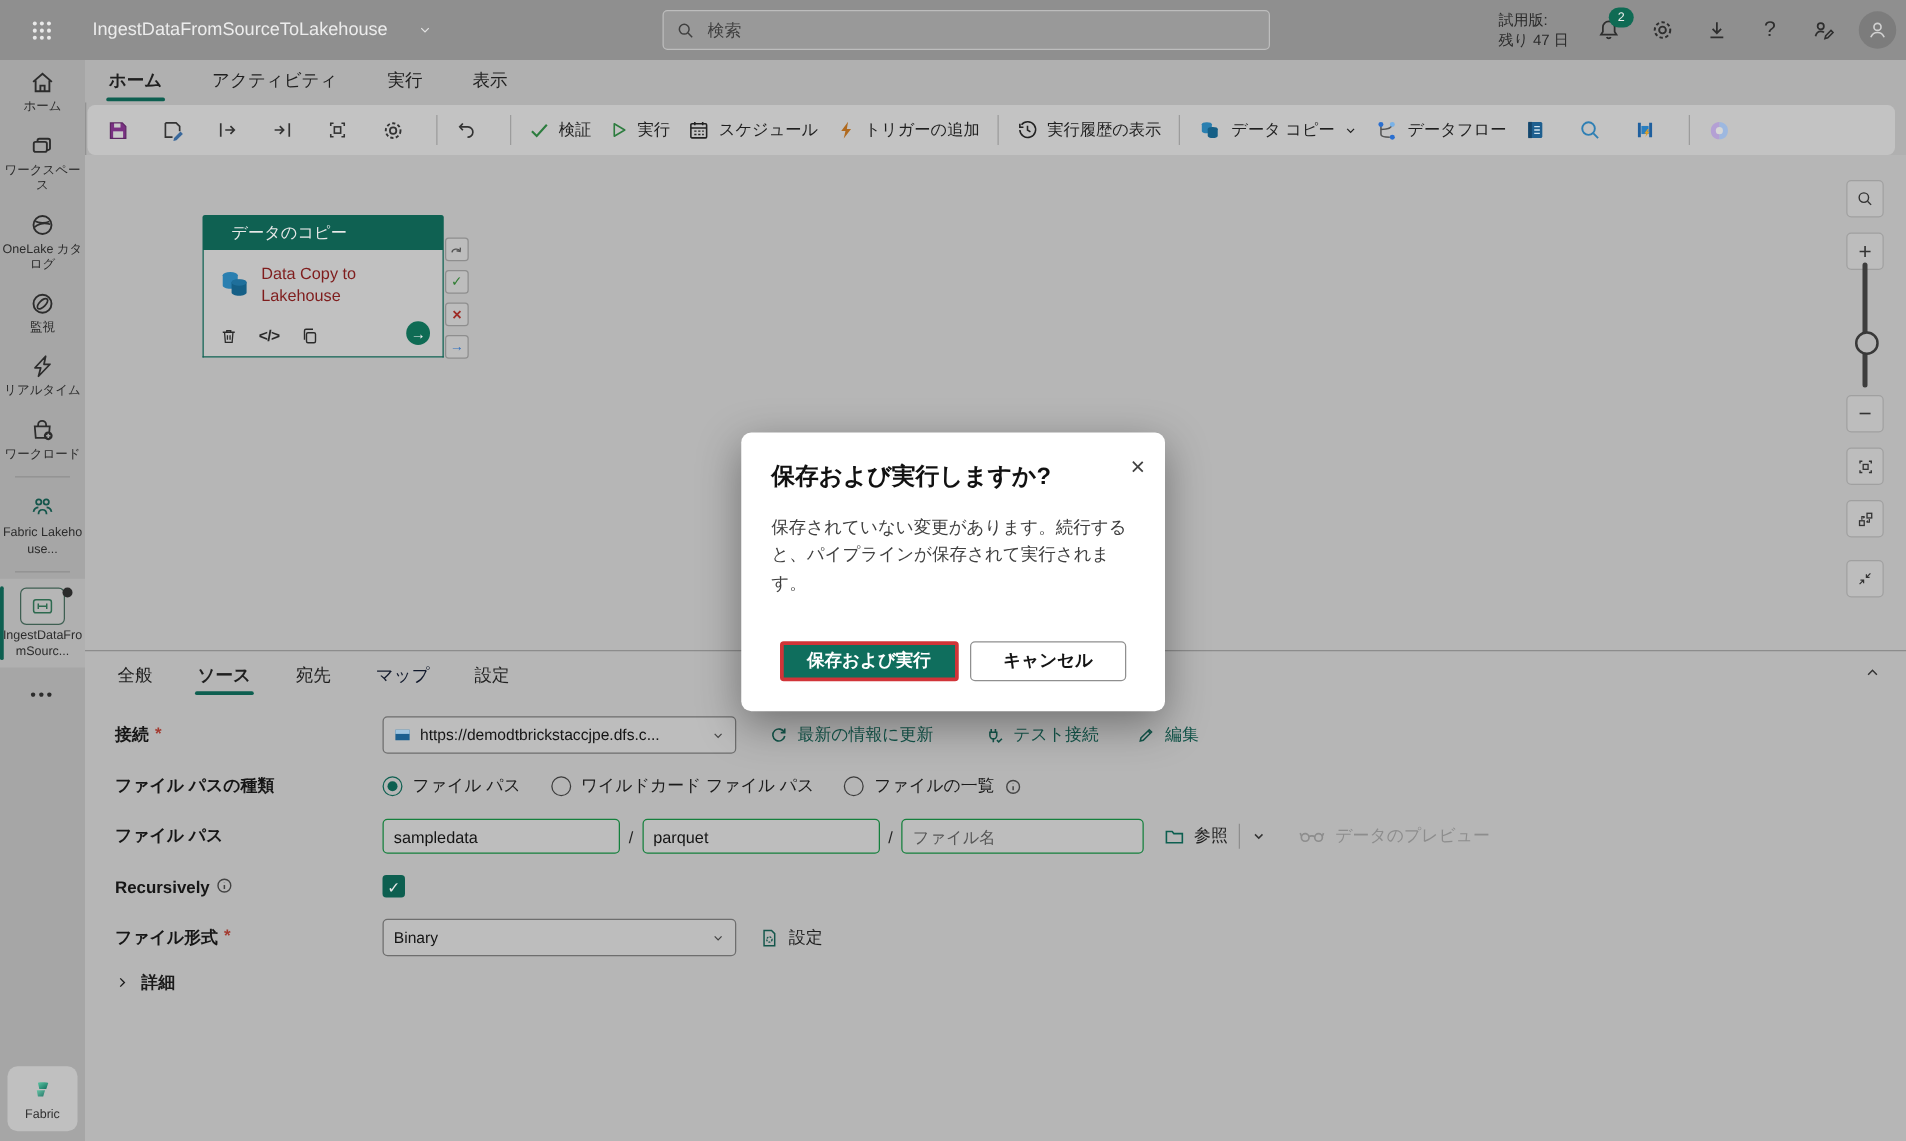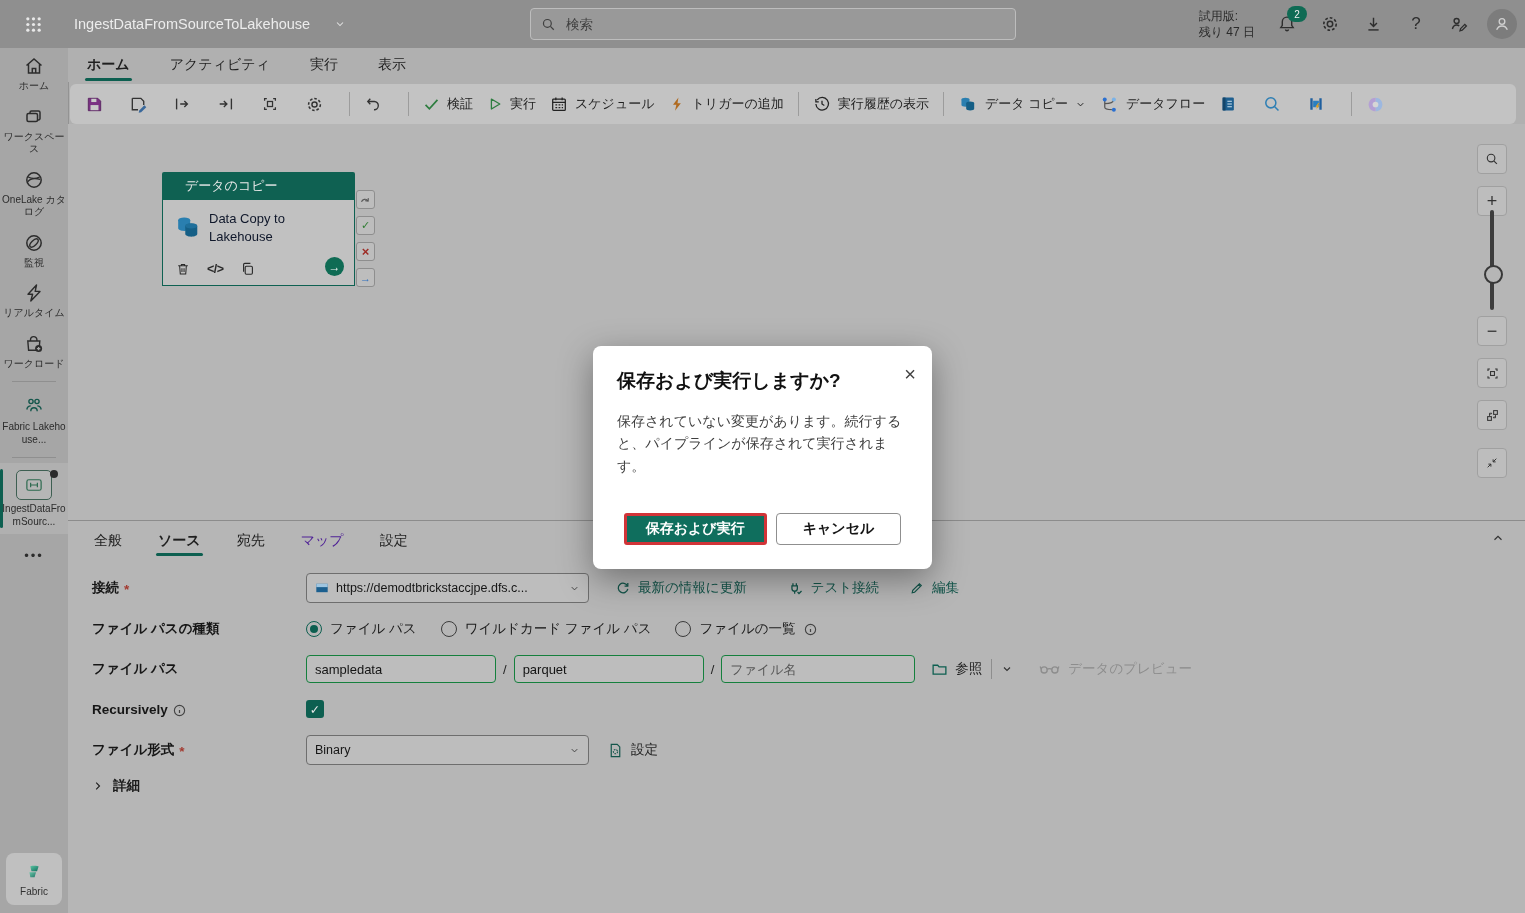--- a/index.html
+++ b/index.html
@@ -52,21 +52,21 @@
   .toolbar{position:absolute;left:2px;top:36px;right:9px;height:40px;background:#c3c3c3;border-radius:6px;
            display:flex;align-items:center;padding:0 10px;gap:4px}
   .t-btn{height:30px;min-width:30px;padding:0 5px;border-radius:4px;display:flex;align-items:center;gap:7px;cursor:pointer;color:#1f1f1f;font-size:13px;white-space:nowrap}
   .t-sep{width:1px;height:24px;background:#9c9c9c;margin:0 5px;flex:none}
 
   
   .canvas{position:absolute;left:0;top:76px;right:0;height:396px;background:#b6b6b6}
   .activity{position:absolute;left:94px;top:48px;width:193px;cursor:pointer}
   .act-head{height:28px;background:#0f6152;color:#e9e9e9;font-size:13px;display:flex;align-items:center;padding:0 23px;border-radius:2px 2px 0 0}
   .act-body{height:85px;background:#c1c1c1;border:1px solid #0e6152;border-top:none;position:relative}
-  .act-name{position:absolute;left:46px;top:10px;width:135px;font-size:13px;color:#0f172a;line-height:1.35}
+  .act-name{position:absolute;left:46px;top:10px;width:135px;font-size:13px;color:#7f1d1d;line-height:1.35}
   .act-dbicon{position:absolute;left:10px;top:12px}
   .act-tools{position:absolute;left:12px;bottom:8px;display:flex;align-items:center;gap:16px;color:#2a2a2a}
   .act-tools .tool{cursor:pointer;display:flex;align-items:center}
   .code-g{font-size:12.5px;font-weight:600;letter-spacing:-.5px}
   .go-circle{position:absolute;right:10px;bottom:9px;width:19px;height:19px;border-radius:50%;background:#0f6b54;color:#eee;
              display:flex;align-items:center;justify-content:center;font-size:12px;cursor:pointer}
   .chips{position:absolute;left:288px;top:66px;display:flex;flex-direction:column;gap:7px}
   .chip{width:17px;height:17px;background:#bdbdbd;border:1px solid #8e8e8e;border-radius:3px;display:flex;align-items:center;justify-content:center;
         font-size:11px;cursor:pointer}
   .chip.ok{color:#2f7d32;font-weight:700}
@@ -80,25 +80,25 @@
   .slider{height:100px;width:28px;position:relative;margin:-6px 0 6px}
   .slider .track{position:absolute;left:12px;top:0;bottom:0;width:4px;border-radius:2px;background:#3d3d3d}
   .slider .knob{position:absolute;left:6px;top:55px;width:15px;height:15px;border-radius:50%;border:2.5px solid #383838;background:#b6b6b6;cursor:pointer}
 
   
   .panel{position:absolute;left:0;right:0;top:472px;bottom:0;background:#b6b6b6;border-top:1px solid #8c8c8c}
   .p-tabs{height:38px;display:flex;align-items:flex-end;gap:32px;padding-left:24px}
   .p-tab{font-size:14px;color:#1f1f1f;padding:6px 2px 9px;cursor:pointer;position:relative}
   .p-tab.active{font-weight:700}
   .p-tab.active::after{content:"";position:absolute;left:0;right:0;bottom:3px;height:3px;border-radius:2px;background:#0d5f50}
-  .p-tab.disabled{color:#4c1d95;cursor:default}
+  .p-tab.disabled{color:#0f172a;cursor:default}
   .p-collapse{position:absolute;right:20px;top:10px;color:#333;cursor:pointer}
   .p-body{padding:14px 0 0 24px}
   .frow{display:flex;align-items:center;margin-bottom:12px;min-height:28px}
-  .flabel{width:214px;flex:none;font-size:13.5px;font-weight:700;color:#161616;display:flex;align-items:flex-end;gap:5px}
+  .flabel{width:214px;flex:none;font-size:13.5px;font-weight:700;color:#161616;display:flex;align-items:flex-start;gap:5px}
   .req{color:#a33a30;font-weight:700}
   .dropdown{width:265px;height:28px;background:#bdbdbd;border:1px solid #6e6e6e;border-radius:4px;display:flex;align-items:center;
             padding:0 8px;gap:7px;font-size:12.5px;color:#151515;cursor:pointer}
   .dropdown .val{flex:1;overflow:hidden;white-space:nowrap;text-overflow:ellipsis}
   .linkbtn{display:flex;align-items:center;gap:7px;font-size:13.5px;color:#14564b;cursor:pointer;margin-left:26px;white-space:nowrap}
   .linkbtn.darktext{color:#1e1e1e}
   .radio-opt{display:flex;align-items:center;gap:8px;font-size:13.5px;color:#1b1b1b;cursor:pointer;margin-right:24px}
   .radio{width:16px;height:16px;border:1.6px solid #3c3c3c;border-radius:50%;box-sizing:border-box;position:relative;flex:none}
   .radio.sel{border-color:#0d5f50}
   .radio.sel::after{content:"";position:absolute;inset:2.6px;border-radius:50%;background:#0d5f50}

